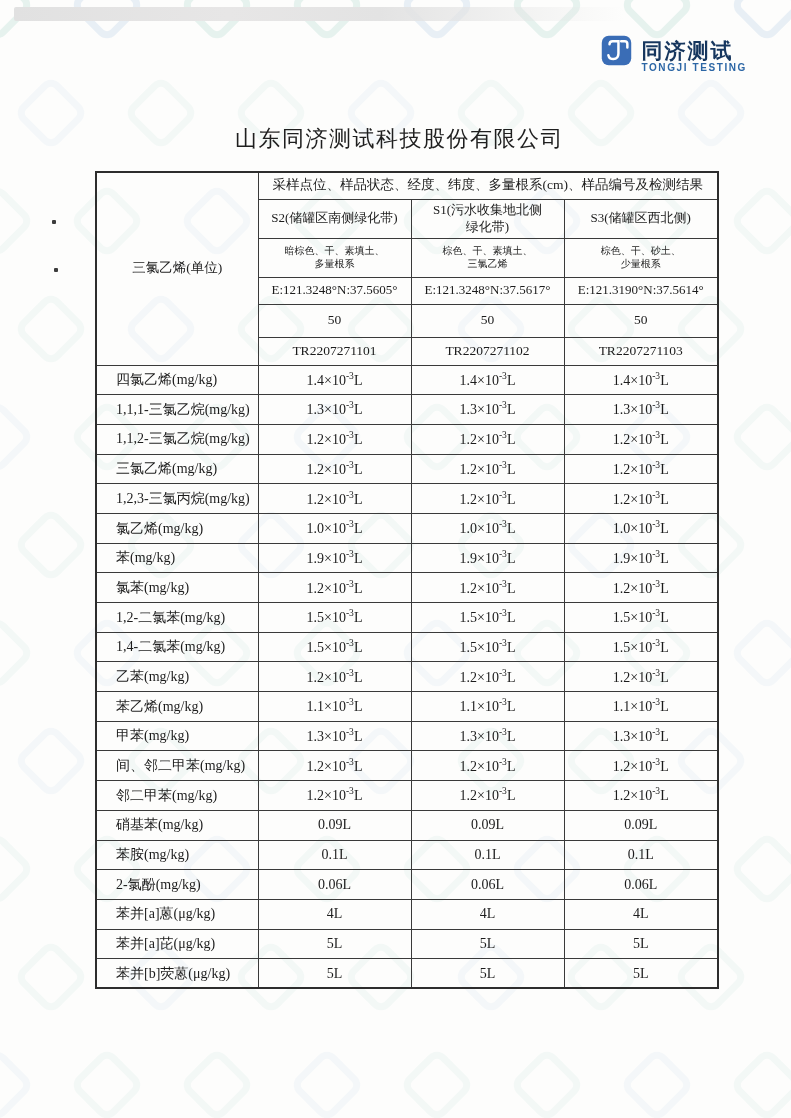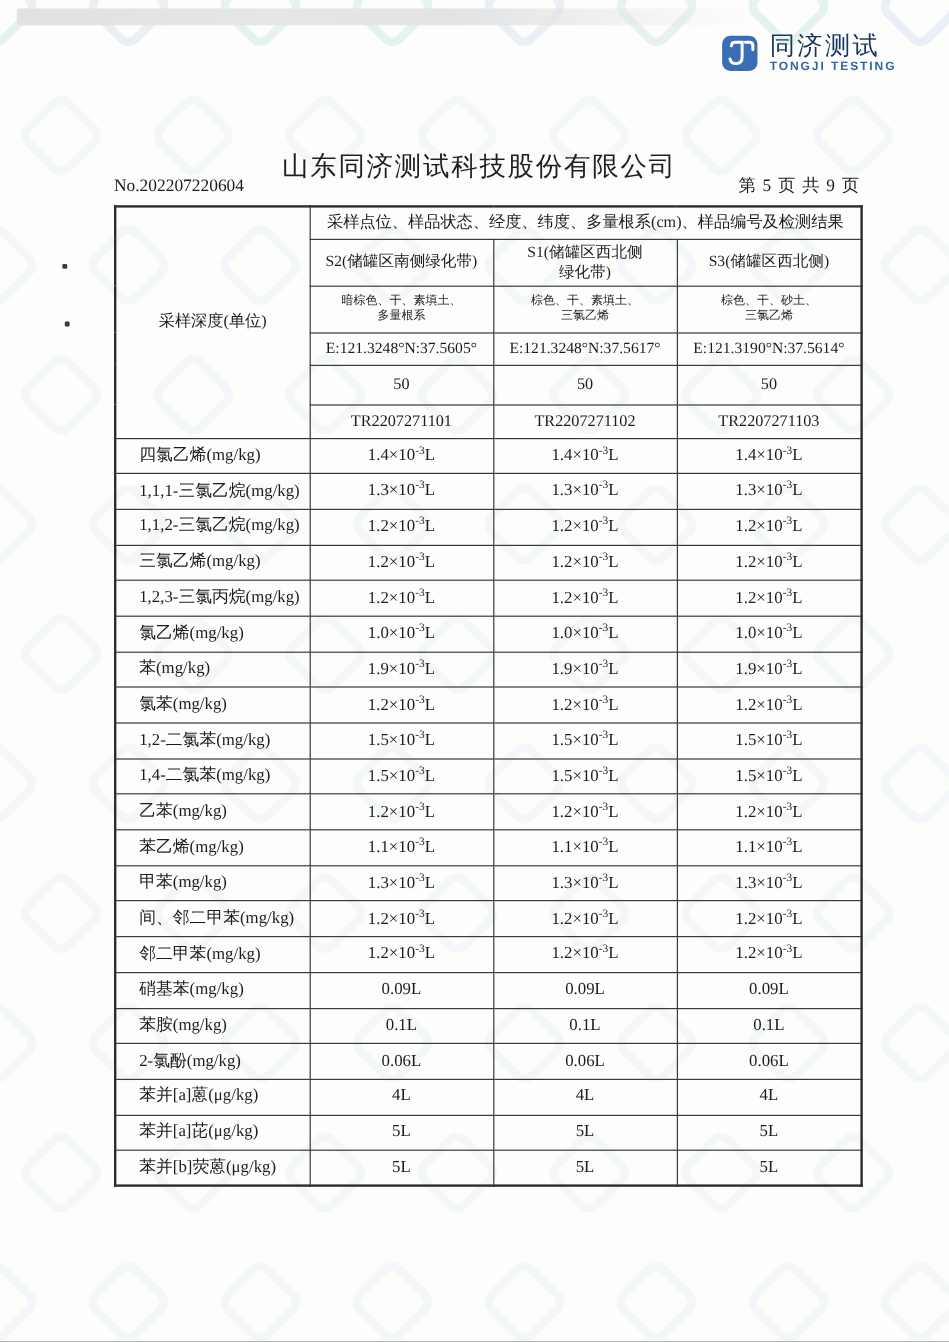--- a/index.html
+++ b/index.html
@@ -20,21 +20,21 @@
   .wm-layer { position:absolute; inset:0; z-index:0; pointer-events:none; }
   .wm {
     position:absolute; width:54px; height:54px;
     border:7px solid; border-radius:12px; transform:rotate(45deg);
   }
   
   .logo { position:absolute; top:28px; right:44px; display:flex; align-items:center; gap:9px; z-index:2; }
   .logo-mark { width:31px; height:33px; display:block; }
   .logo-text .cn {
     font-family:"Liberation Sans","DejaVu Sans",sans-serif;
-    font-size:21px; font-weight:400; color:#16365e; letter-spacing:2px; line-height:1.05;
+    font-size:21px; font-weight:700; color:#16365e; letter-spacing:2px; line-height:1.05;margin-top:12px;
   }
   .logo-text .en {
     font-family:"Liberation Sans","DejaVu Sans",sans-serif;
     font-size:10px; font-weight:700; color:#2c66a5; letter-spacing:1.6px;
   }
   
   .company { position:absolute; top:76px; left:4px; width:100%; text-align:center;
     font-size:22px; letter-spacing:1.5px; color:#1f1f1f; z-index:2;margin-top:48px; }
   .report-title { position:absolute; top:110px; left:0; width:100%; text-align:center;
     font-size:21px; font-weight:700; letter-spacing:13px; text-indent:13px; color:#111; z-index:2; }
@@ -161,51 +161,47 @@
       <path d="M11 13 q0 -4 4 -4 h7.5 V25 q0 7 -6.5 7 q-5.5 0 -6.5 -5" stroke="#ffffff" stroke-width="3.2" fill="none" stroke-linecap="round"></path>
     </svg>
     <div class="logo-text">
       <div class="cn">同济测试</div>
       <div class="en">TONGJI TESTING</div>
     </div>
   </div>
 
   <div class="company">山东同济测试科技股份有限公司</div>
 
-  <div class="meta">
-    <span class="no">No.202207220604</span>
-    <span class="pg">第 5 页 共 9 页</span>
-  </div>
 
   <div class="tbl-wrap">
     <table>
       <colgroup>
           <col class="c1">
           <col class="c2">
           <col class="c3">
           <col class="c4">
         </colgroup>
       <tbody>
         <tr class="hr1">
-          <td rowspan="6">采样深度(单位)</td>
+          <td rowspan="6">三氯乙烯(单位)</td>
           <td colspan="3">采样点位、样品状态、经度、纬度、多量根系(cm)、样品编号及检测结果</td>
         </tr>
         <tr class="hr2">
           <td class="wrapcell">S2(储罐区南侧绿化带)</td>
-          <td class="wrapcell">S1(储罐区西北侧
+          <td class="wrapcell">S1(污水收集地北侧
 绿化带)</td>
           <td class="wrapcell">S3(储罐区西北侧)</td>
         </tr>
         <tr class="hr3">
           <td>暗棕色、干、素填土、
 多量根系</td>
           <td>棕色、干、素填土、
 三氯乙烯</td>
           <td>棕色、干、砂土、
-三氯乙烯</td>
+少量根系</td>
         </tr>
         <tr class="hr4">
           <td>E:121.3248°N:37.5605°</td>
           <td>E:121.3248°N:37.5617°</td>
           <td>E:121.3190°N:37.5614°</td>
         </tr>
         <tr class="hr5">
           <td>50</td>
           <td>50</td>
           <td>50</td>

